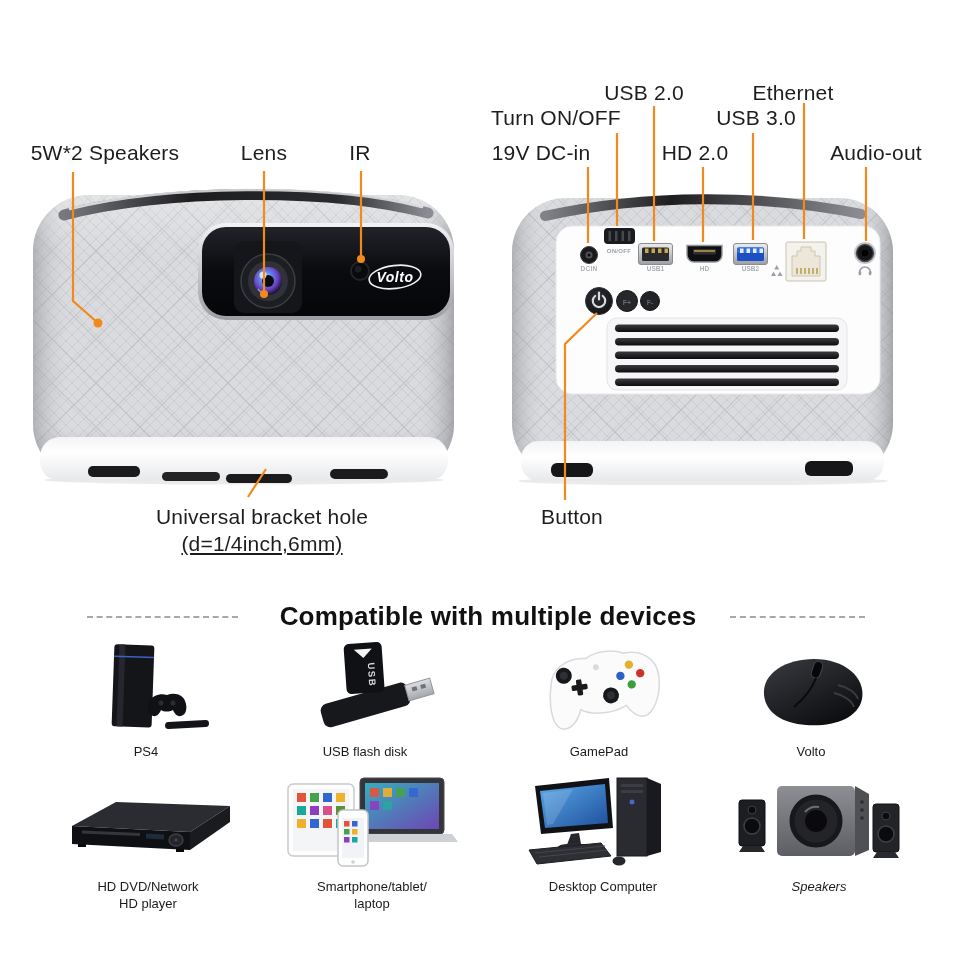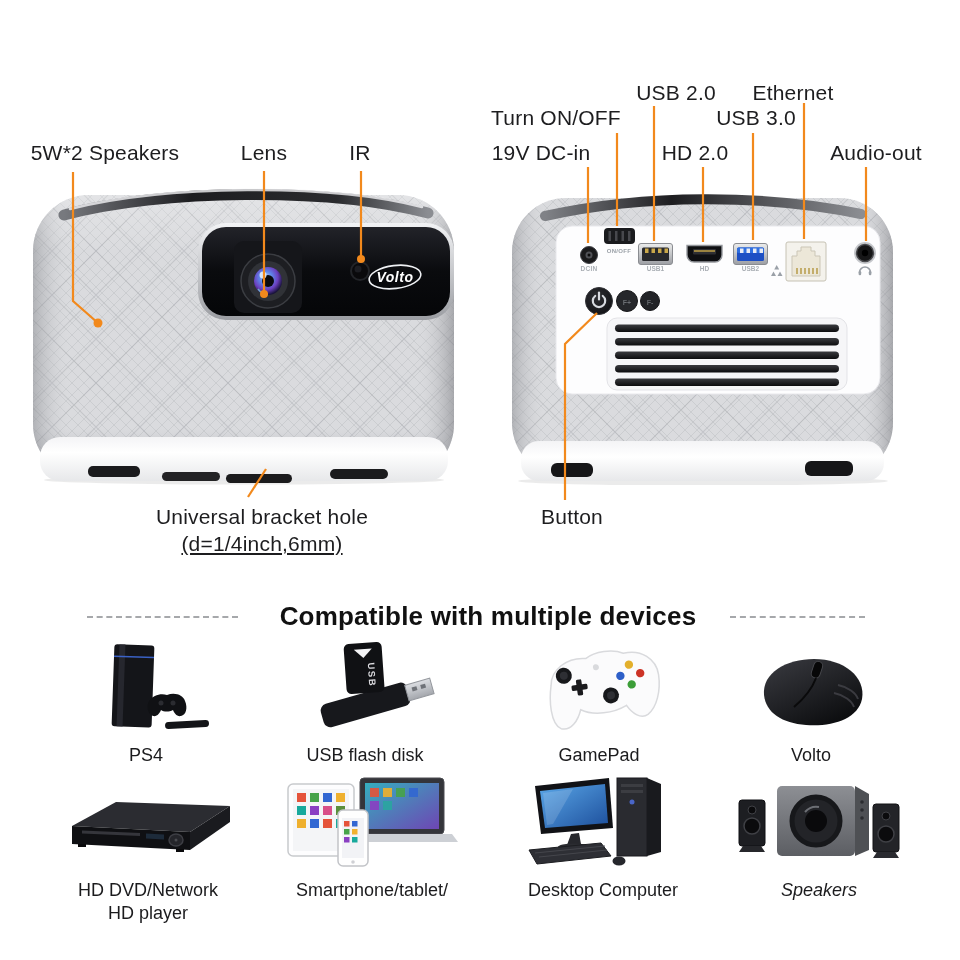--- a/index.html
+++ b/index.html
@@ -9,21 +9,21 @@
   .lines { position:absolute; left:0; top:0; pointer-events:none; }
   .callout { position:absolute; transform:translateX(-50%); font-size:21px;
              color:#1d1d1f; white-space:nowrap; letter-spacing:0.2px; }
   .sec-title { position:absolute; transform:translateX(-50%); font-size:26px;
                font-weight:bold; color:#111; white-space:nowrap; letter-spacing:0.2px; }
   .dash { position:absolute; height:0; border-top:2px dashed #a6a8ab; }
   .device { position:absolute; width:210px; text-align:center; }
   .dicon { display:flex; justify-content:center; align-items:center; }
   .r1 .dicon { height:96px; }
   .r2 .dicon { height:100px; }
-  .dlabel { margin-top:7px; font-size:18px; color:#1b1b1d; line-height:1.3; }
+  .dlabel { margin-top:7px; font-size:13px; color:#1b1b1d; line-height:1.3; }
   .dlabel span { display:block; }
 </style>
 </head>
 <body>
 
 <div class="page">
 
   <svg class="svg-abs" style="left:30px; top:185px;" width="430" height="300" viewBox="0 0 430 300">
     <defs>
       <pattern id="fp-tex" width="12" height="12" patternUnits="userSpaceOnUse">
@@ -285,21 +285,21 @@
       <polyline points="597,313 565,344 565,500"></polyline>
       <line x1="266" y1="469" x2="248" y2="497"></line>
     </g>
     <g fill="#F2891C">
       <circle cx="98" cy="323" r="4.5"></circle>
       <circle cx="264" cy="294" r="4"></circle>
       <circle cx="361" cy="259" r="4"></circle>
     </g>
   </svg>
 
-  <div class="callout" style="left:676px; top:81px;">USB 2.0</div>
+  <div class="callout" style="left:644px; top:81px;">USB 2.0</div>
   <div class="callout" style="left:793px; top:81px;text-align:right;">Ethernet</div>
   <div class="callout" style="left:556px; top:106px;">Turn ON/OFF</div>
   <div class="callout" style="left:756px; top:106px;">USB 3.0</div>
   <div class="callout" style="left:105px; top:141px;">5W*2 Speakers</div>
   <div class="callout" style="left:264px; top:141px;">Lens</div>
   <div class="callout" style="left:360px; top:141px;">IR</div>
   <div class="callout" style="left:541px; top:141px;">19V DC-in</div>
   <div class="callout" style="left:695px; top:141px;">HD 2.0</div>
   <div class="callout" style="left:876px; top:141px;">Audio-out</div>
   <div class="callout" style="left:262px; top:505px;">Universal bracket hole</div>
@@ -470,20 +470,21 @@
           <rect x="62" y="57" width="5.5" height="5.5" fill="#47a34a"></rect>
             <rect x="70" y="57" width="5.5" height="5.5" fill="#efb02e"></rect>
           <rect x="62" y="65" width="5.5" height="5.5" fill="#8a3fc2"></rect>
             <rect x="70" y="65" width="5.5" height="5.5" fill="#18a99c"></rect>
         </g>
         <circle cx="71" cy="90" r="1.8" fill="#cfd0d4"></circle>
       </svg>
     </div>
     <div class="dlabel">
         <span>Smartphone/tablet/</span>
+        <span>laptop</span>
       </div>
   </div>
 
   <div class="device r2" style="left:498px; top:772px;">
     <div class="dicon">
       <svg width="180" height="100" viewBox="0 0 180 100">
         <defs>
           <linearGradient id="mon-scr" x1="0" y1="0" x2="1" y2="1">
             <stop offset="0" stop-color="#5aa7e8"></stop>
               <stop offset="1" stop-color="#1d4f9c"></stop>

